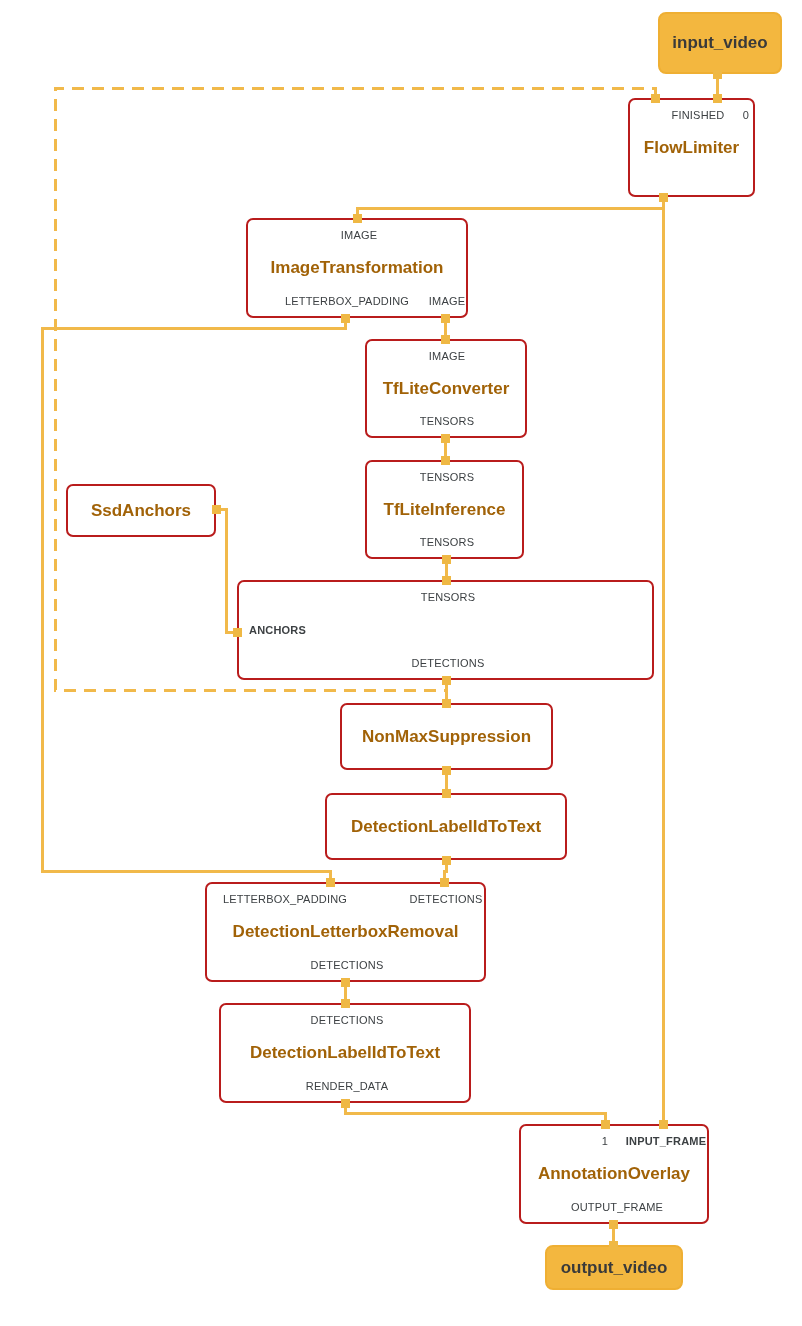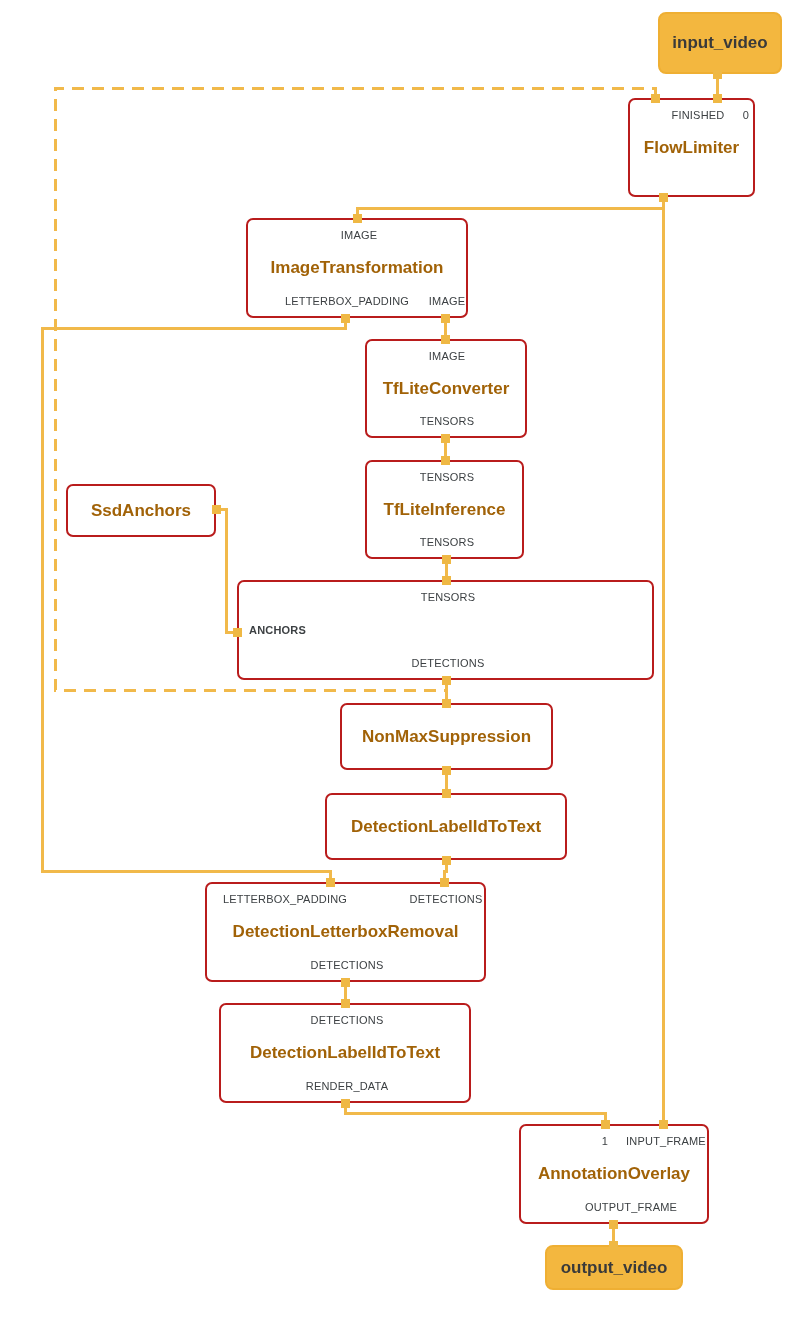--- a/index.html
+++ b/index.html
@@ -141,23 +141,23 @@
   </div>
 
   <div class="node" style="left:219px; top:1003px; width:252px; height:100px;">
     <span class="plabel top" style="left:126px;">DETECTIONS</span>
     <div class="node-title">DetectionLabelIdToText</div>
     <span class="plabel bottom" style="left:126px;">RENDER_DATA</span>
   </div>
 
   <div class="node" style="left:519px; top:1124px; width:190px; height:100px;">
     <span class="plabel top" style="left:84px;">1</span>
-    <span class="plabel top" style="left:145px;">INPUT_FRAME</span>
+    <span class="plabel top" style="left:145px;font-weight:bold;">INPUT_FRAME</span>
     <div class="node-title">AnnotationOverlay</div>
-    <span class="plabel bottom" style="left:110px;">OUTPUT_FRAME</span>
+    <span class="plabel bottom" style="left:96px;">OUTPUT_FRAME</span>
   </div>
 
   <div class="node terminal" style="left:545px; top:1245px; width:138px; height:45px;">
     <div class="node-title">output_video</div>
   </div>
 
   <svg class="layer connectors" shape-rendering="crispEdges">
     <g>
       <rect class="port" x="712.5" y="69.5" width="9" height="9"></rect>
       <rect class="port" x="650.5" y="93.5" width="9" height="9"></rect>

